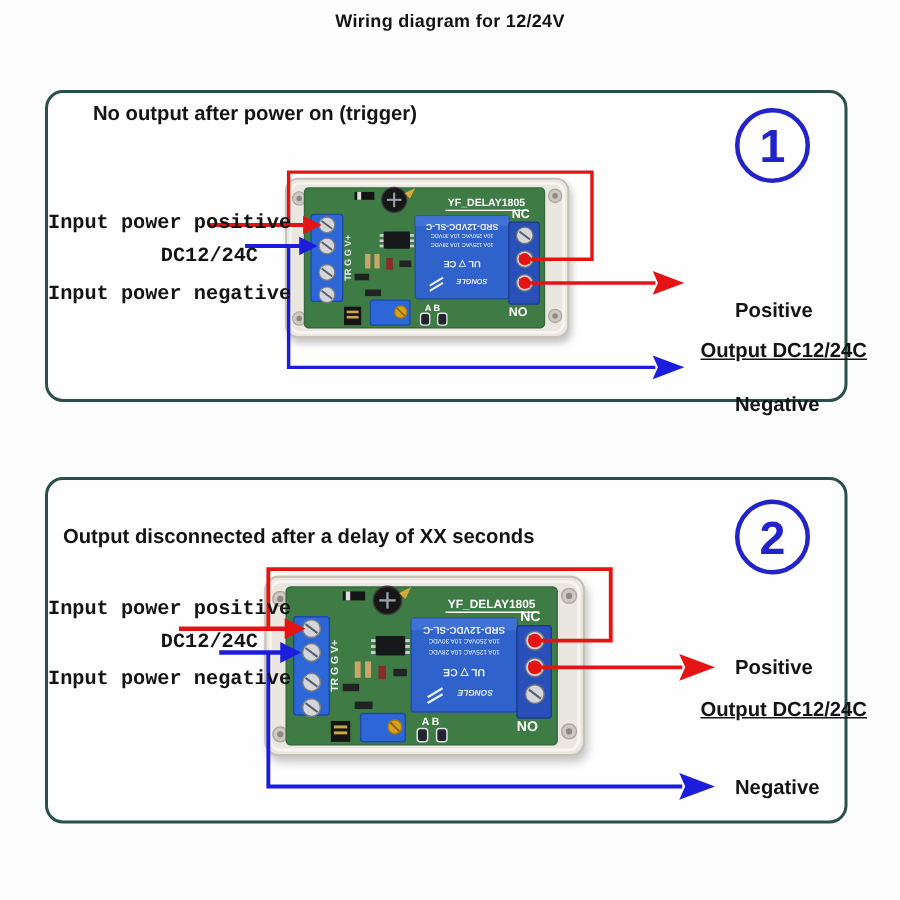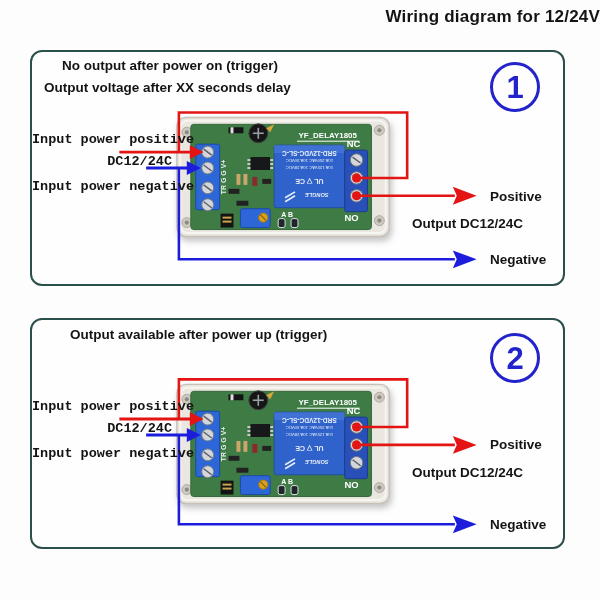--- a/index.html
+++ b/index.html
@@ -8,31 +8,31 @@
     --badge:#2323cc;
     --panel-border:#2b4f4a;
     --pcb:#3e7b45;
     --case:#eae7e1;
     --terminal-blue:#2d66d6;
     --relay-blue:#2f63cb;
   }
   html,body{margin:0;padding:0;background:#fff;}
   body{width:600px;height:600px;font-family:"Liberation Sans",sans-serif;color:#141414;}
   .page{position:relative;width:600px;height:600px;overflow:hidden;background:#fdfdfd;}
-  .title-line{position:absolute;left:0;width:100%;text-align:right;font-weight:bold;font-size:17px;letter-spacing:.2px;}
+  .title-line{position:absolute;left:0;width:100%;text-align:center;font-weight:bold;font-size:12px;letter-spacing:.2px;}
   #title1{top:7px;}
   #title2{top:36px;}
   .panel{position:absolute;left:30px;width:535px;border:2.5px solid var(--panel-border);
          border-radius:12px;background:#fefefe;box-sizing:border-box;}
-  #panel1{top:50px;height:236px;padding-left:38px;}
+  #panel1{top:60px;height:208px;padding-left:38px;}
   #panel2{top:318px;height:231px;}
   .wires{position:absolute;left:0;top:0;width:100%;height:100%;}
   .lbl{position:absolute;font-weight:bold;font-size:13.5px;white-space:nowrap;line-height:16px;}
   .r-align{text-align:right;font-family:Liberation Mono, monospace;}
-  .c-align{text-align:left;}
+  .c-align{text-align:right;text-decoration:underline;}
   .badge{position:absolute;width:44px;height:44px;border:3px solid var(--badge);border-radius:50%;
          color:var(--badge);font-size:31px;font-weight:bold;display:flex;align-items:center;
          justify-content:center;line-height:1;}
   .wr{stroke:var(--wire-red);fill:none;}
   .wb{stroke:var(--wire-blue);fill:none;}
   .fr{fill:var(--wire-red);}
   .fb{fill:var(--wire-blue);}
   .board-use{filter:drop-shadow(2px 4px 3px rgba(90,90,90,.35));}
   svg text{font-family:"Liberation Sans",sans-serif;}
 </style>
@@ -186,21 +186,20 @@
       </g>
 
       <g>
         <line class="wb" stroke-width="3" x1="115" y1="116" x2="158" y2="116"></line>
         <polygon class="fb" points="170,116 156,109 156,123"></polygon>
         <polyline class="wb" stroke-width="2.6" points="148,116 148,208 426,208"></polyline>
         <polygon class="fb" points="448,208 424,199 428,208 424,217"></polygon>
       </g>
     </svg>
     <div class="lbl" style="left:30px;top:6px;">No output after power on (trigger)</div>
-    <div class="lbl" style="left:12px;top:28px;">Output voltage after XX seconds delay</div>
     <div class="badge" style="right:23px;top:10px;">1</div>
     <div class="lbl r-align" style="left:0;width:142px;top:80px;">Input power positive</div>
     <div class="lbl r-align" style="left:0;width:140px;top:102px;">DC12/24C</div>
     <div class="lbl r-align" style="left:0;width:142px;top:127px;">Input power negative</div>
     <div class="lbl" style="left:458px;top:137px;">Positive</div>
     <div class="lbl c-align" style="left:380px;width:166px;top:164px;">Output DC12/24C</div>
     <div class="lbl" style="left:458px;top:200px;">Negative</div>
   </section>
 
   <section class="panel" id="panel2">
@@ -220,21 +219,21 @@
         <polygon class="fr" points="448,125 424,116 428,125 424,134"></polygon>
       </g>
 
       <g>
         <line class="wb" stroke-width="3" x1="115" y1="115" x2="158" y2="115"></line>
         <polygon class="fb" points="170,115 156,108 156,122"></polygon>
         <polyline class="wb" stroke-width="2.6" points="148,115 148,205 426,205"></polyline>
         <polygon class="fb" points="448,205 424,196 428,205 424,214"></polygon>
       </g>
     </svg>
-    <div class="lbl" style="left:38px;top:7px;">Output available after power up (trigger)</div>
+    <div class="lbl" style="left:10px;top:30px;">Output disconnected after a delay of XX seconds</div>
     <div class="badge" style="right:23px;top:13px;">2</div>
     <div class="lbl r-align" style="left:0;width:142px;top:79px;">Input power positive</div>
     <div class="lbl r-align" style="left:0;width:140px;top:101px;">DC12/24C</div>
     <div class="lbl r-align" style="left:0;width:142px;top:126px;">Input power negative</div>
     <div class="lbl" style="left:458px;top:117px;">Positive</div>
     <div class="lbl c-align" style="left:380px;width:166px;top:145px;">Output DC12/24C</div>
     <div class="lbl" style="left:458px;top:197px;">Negative</div>
   </section>
 
 </div>

